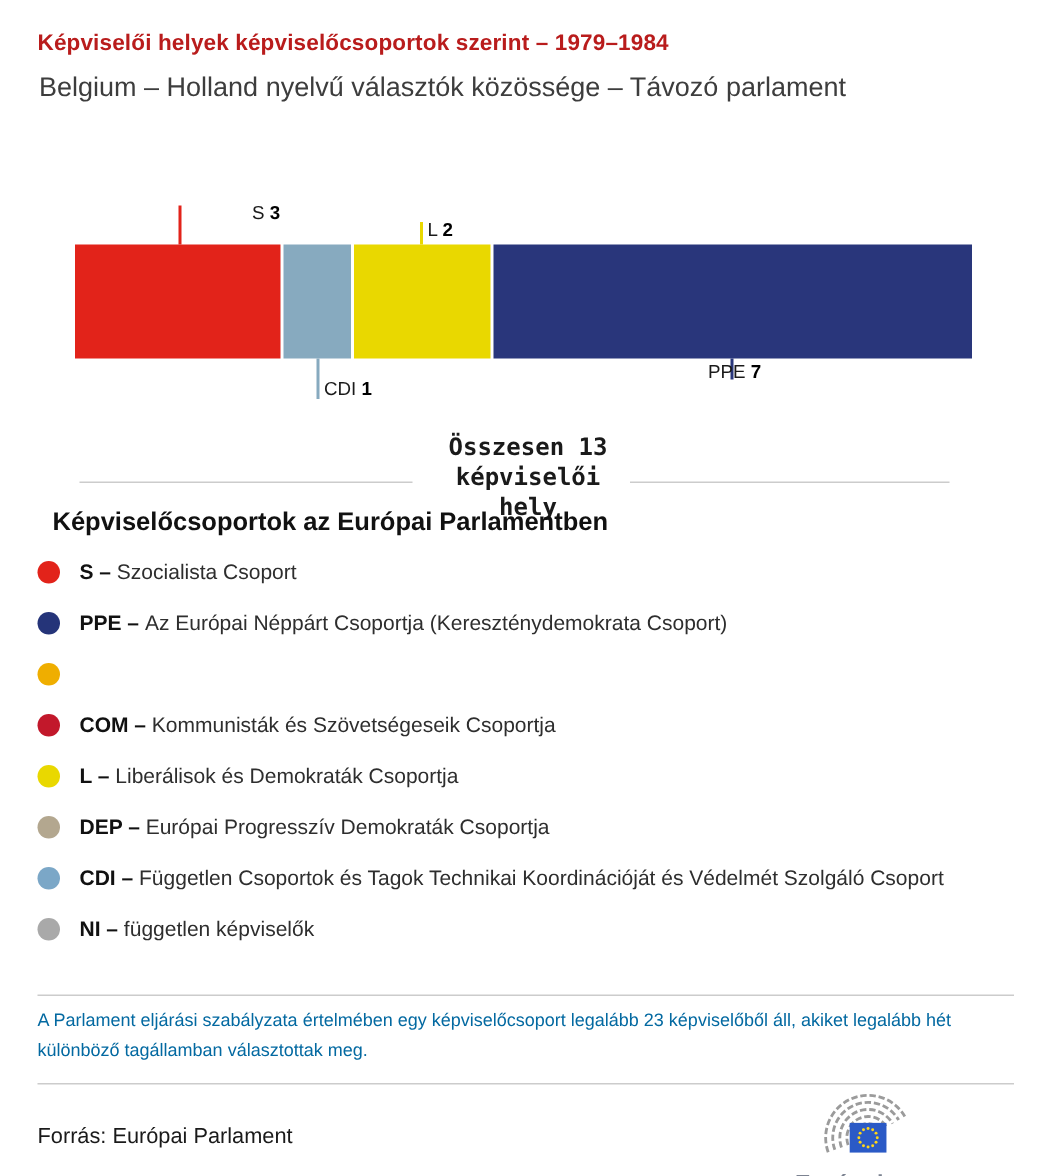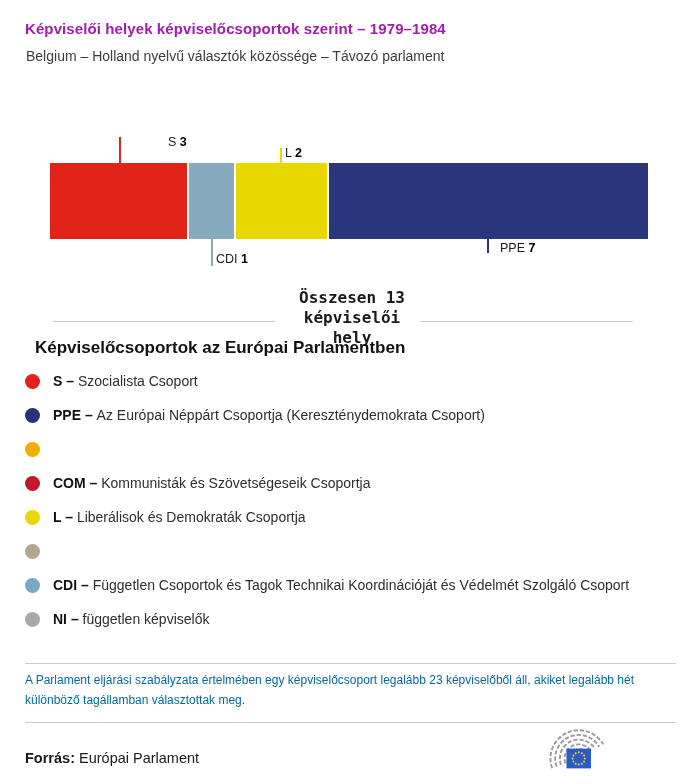--- a/index.html
+++ b/index.html
@@ -3,22 +3,22 @@
 <meta charset="utf-8">
 <style>
   html,body{margin:0;padding:0;}
   body{
     width:700px;height:784px;position:relative;overflow:hidden;
     background:#ffffff;font-family:"Liberation Sans",sans-serif;
     -webkit-font-smoothing:antialiased;
   }
   .abs{position:absolute;}
 
-  .title{left:25px;top:20px;font-size:15px;font-weight:700;color:#a21caf;letter-spacing:.1px;}
-  .subtitle{left:26px;top:48px;font-size:14px;font-weight:400;color:#3d3d3d;}
+  .title{left:25px;top:20px;font-size:15px;font-weight:700;color:#b91c1c;letter-spacing:.1px;}
+  .subtitle{left:26px;top:48px;font-size:18px;font-weight:400;color:#3d3d3d;}
 
   
   .bar{left:50px;top:163px;width:598px;height:76px;display:flex;column-gap:2px;}
   .bar-seg{height:100%;}
   .tick{position:absolute;width:2px;}
   .bar-label{position:absolute;font-size:12.5px;color:#1a1a1a;white-space:nowrap;}
   .bar-label b{font-weight:700;color:#000;}
 
   
   .divline{height:1px;background:#cccccc;top:321px;}
@@ -37,21 +37,21 @@
   .dot{width:15px;height:15px;border-radius:50%;margin-right:13px;flex:none;}
   .legend-text{font-size:14px;color:#2e2e2e;white-space:nowrap;}
   .legend-text b{color:#111;font-weight:700;}
 
   .rule{height:1px;background:#cccccc;left:25px;width:651px;}
   .rule.top{top:663px;}
   .rule.bottom{top:722px;}
   .footnote{left:25px;top:670px;width:618px;font-size:12px;line-height:20px;color:#0369a1;white-space:pre-line;}
 
   .source{left:25px;top:750px;font-size:14.5px;color:#1a1a1a;}
-  .source b{font-weight:700;margin-top:44px;}
+  .source b{font-weight:400;margin-top:44px;}
 
   .logo{left:530px;top:726px;display:flex;align-items:flex-end;gap:7px;flex-direction:column;}
   .logo-text{font-size:15.5px;font-weight:700;color:#7c8391;line-height:17px;letter-spacing:.2px;}
 </style>
 </head>
 <body>
 
 <div class="abs title">Képviselői helyek képviselőcsoportok szerint – 1979–1984</div>
 <div class="abs subtitle">Belgium – Holland nyelvű választók közössége – Távozó parlament</div>
 
@@ -62,21 +62,21 @@
     <div class="bar-seg" style="flex-grow: 7; background: rgb(41, 54, 123);"></div>
   </div>
 <div>
     <div class="tick abs" style="left: 119px; height: 26px; background: rgb(226, 35, 26); top: 137px;"></div>
     <div class="bar-label" style="left: 124px; top: 135px; margin-left: 44px;"><span>S</span> <b>3</b></div>
     <div class="tick abs" style="left: 211px; height: 27px; background: rgb(135, 170, 191); top: 239px;"></div>
     <div class="bar-label" style="left: 216px; top: 252px;"><span>CDI</span> <b>1</b></div>
     <div class="tick abs" style="left: 280px; height: 15px; background: rgb(233, 216, 0); top: 148px;"></div>
     <div class="bar-label" style="left: 285px; top: 146px; text-align: center;"><span>L</span> <b>2</b></div>
     <div class="tick abs" style="left: 487px; height: 14px; background: rgb(41, 54, 123); top: 239px;"></div>
-    <div class="bar-label" style="left: 500px; top: 241px;"><span>PPE</span> <b>7</b></div>
+    <div class="bar-label" style="left: 472px; top: 241px;"><span>PPE</span> <b>7</b></div>
   </div>
 
 <div class="abs divline left"></div>
 <div class="abs divline right"></div>
 <div class="abs total-label">Összesen 13 képviselői hely</div>
 
 <div class="abs legend-heading">Képviselőcsoportok az Európai Parlamentben</div>
 <div class="abs legend">
     <div class="legend-row">
       <span class="dot" style="background: rgb(226, 35, 26);"></span>
@@ -92,20 +92,21 @@
     <div class="legend-row">
       <span class="dot" style="background: rgb(194, 24, 43);"></span>
       <span class="legend-text"><b>COM – </b><span>Kommunisták és Szövetségeseik Csoportja</span></span>
     </div>
     <div class="legend-row">
       <span class="dot" style="background: rgb(233, 216, 0);"></span>
       <span class="legend-text"><b>L – </b><span>Liberálisok és Demokraták Csoportja</span></span>
     </div>
     <div class="legend-row">
       <span class="dot" style="background: rgb(179, 167, 143);"></span>
+      <span class="legend-text"><b>DEP – </b><span>Európai Progresszív Demokraták Csoportja</span></span>
     </div>
     <div class="legend-row">
       <span class="dot" style="background: rgb(123, 167, 199);"></span>
       <span class="legend-text"><b>CDI – </b><span>Független Csoportok és Tagok Technikai Koordinációját és Védelmét Szolgáló Csoport</span></span>
     </div>
     <div class="legend-row">
       <span class="dot" style="background: rgb(169, 169, 169);"></span>
       <span class="legend-text"><b>NI – </b><span>független képviselők</span></span>
     </div>
   </div>

